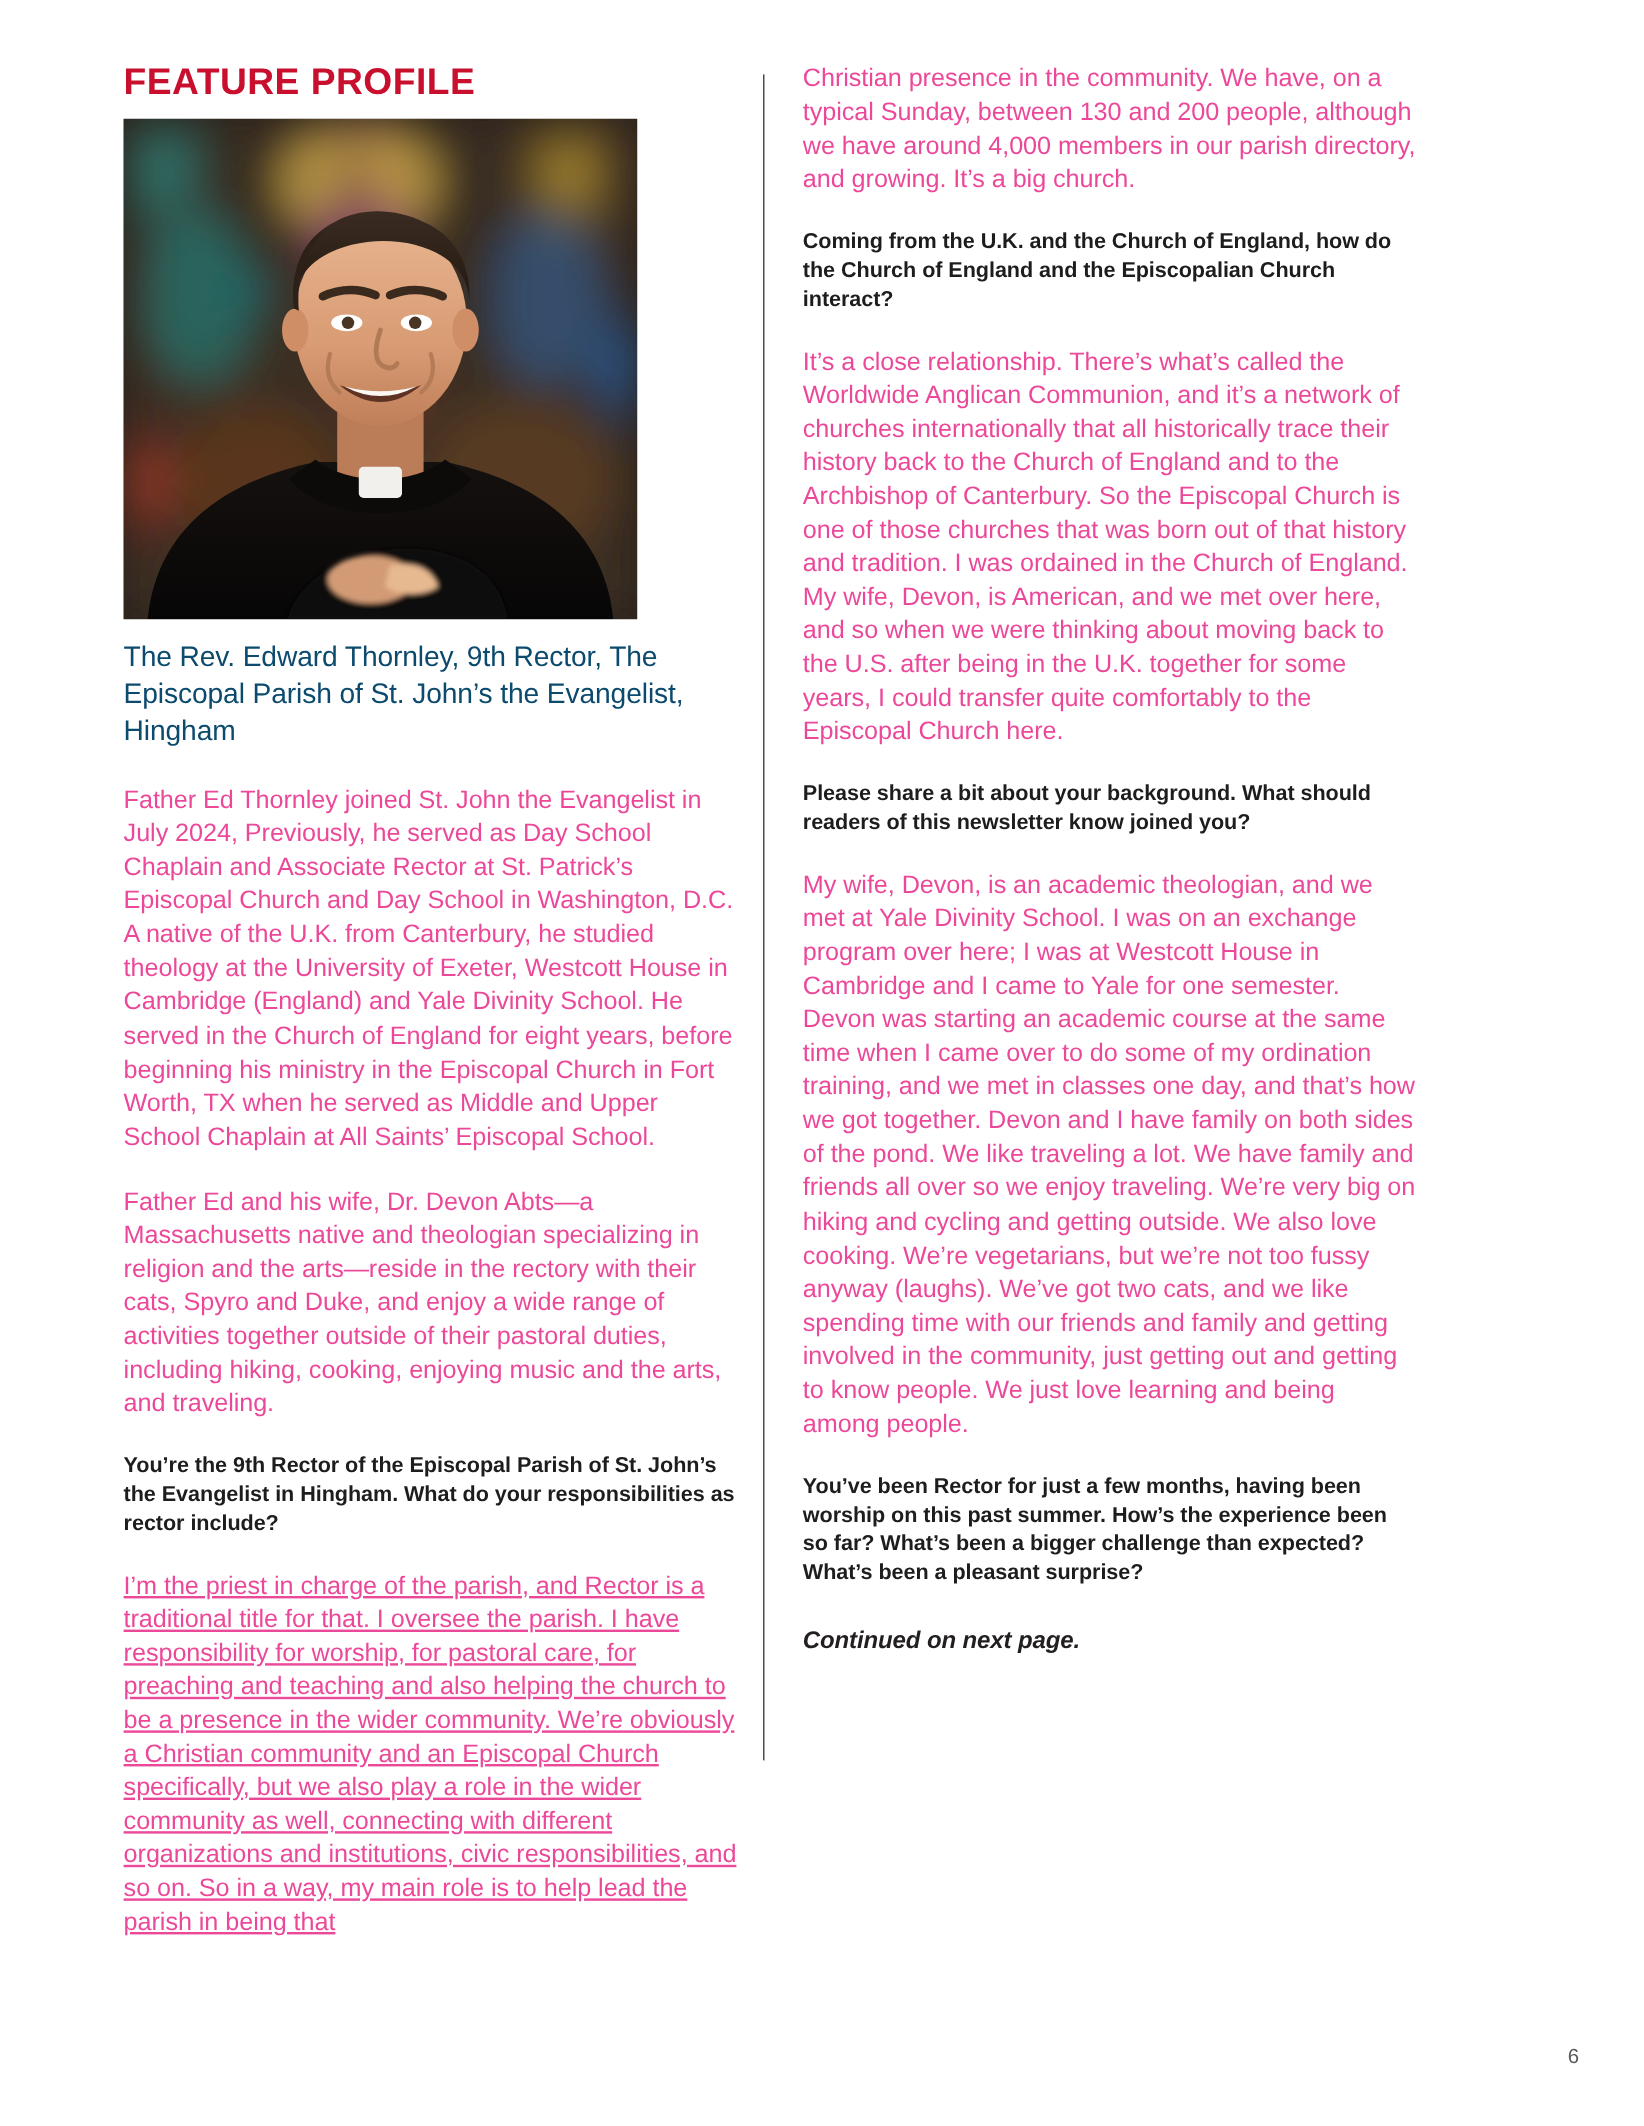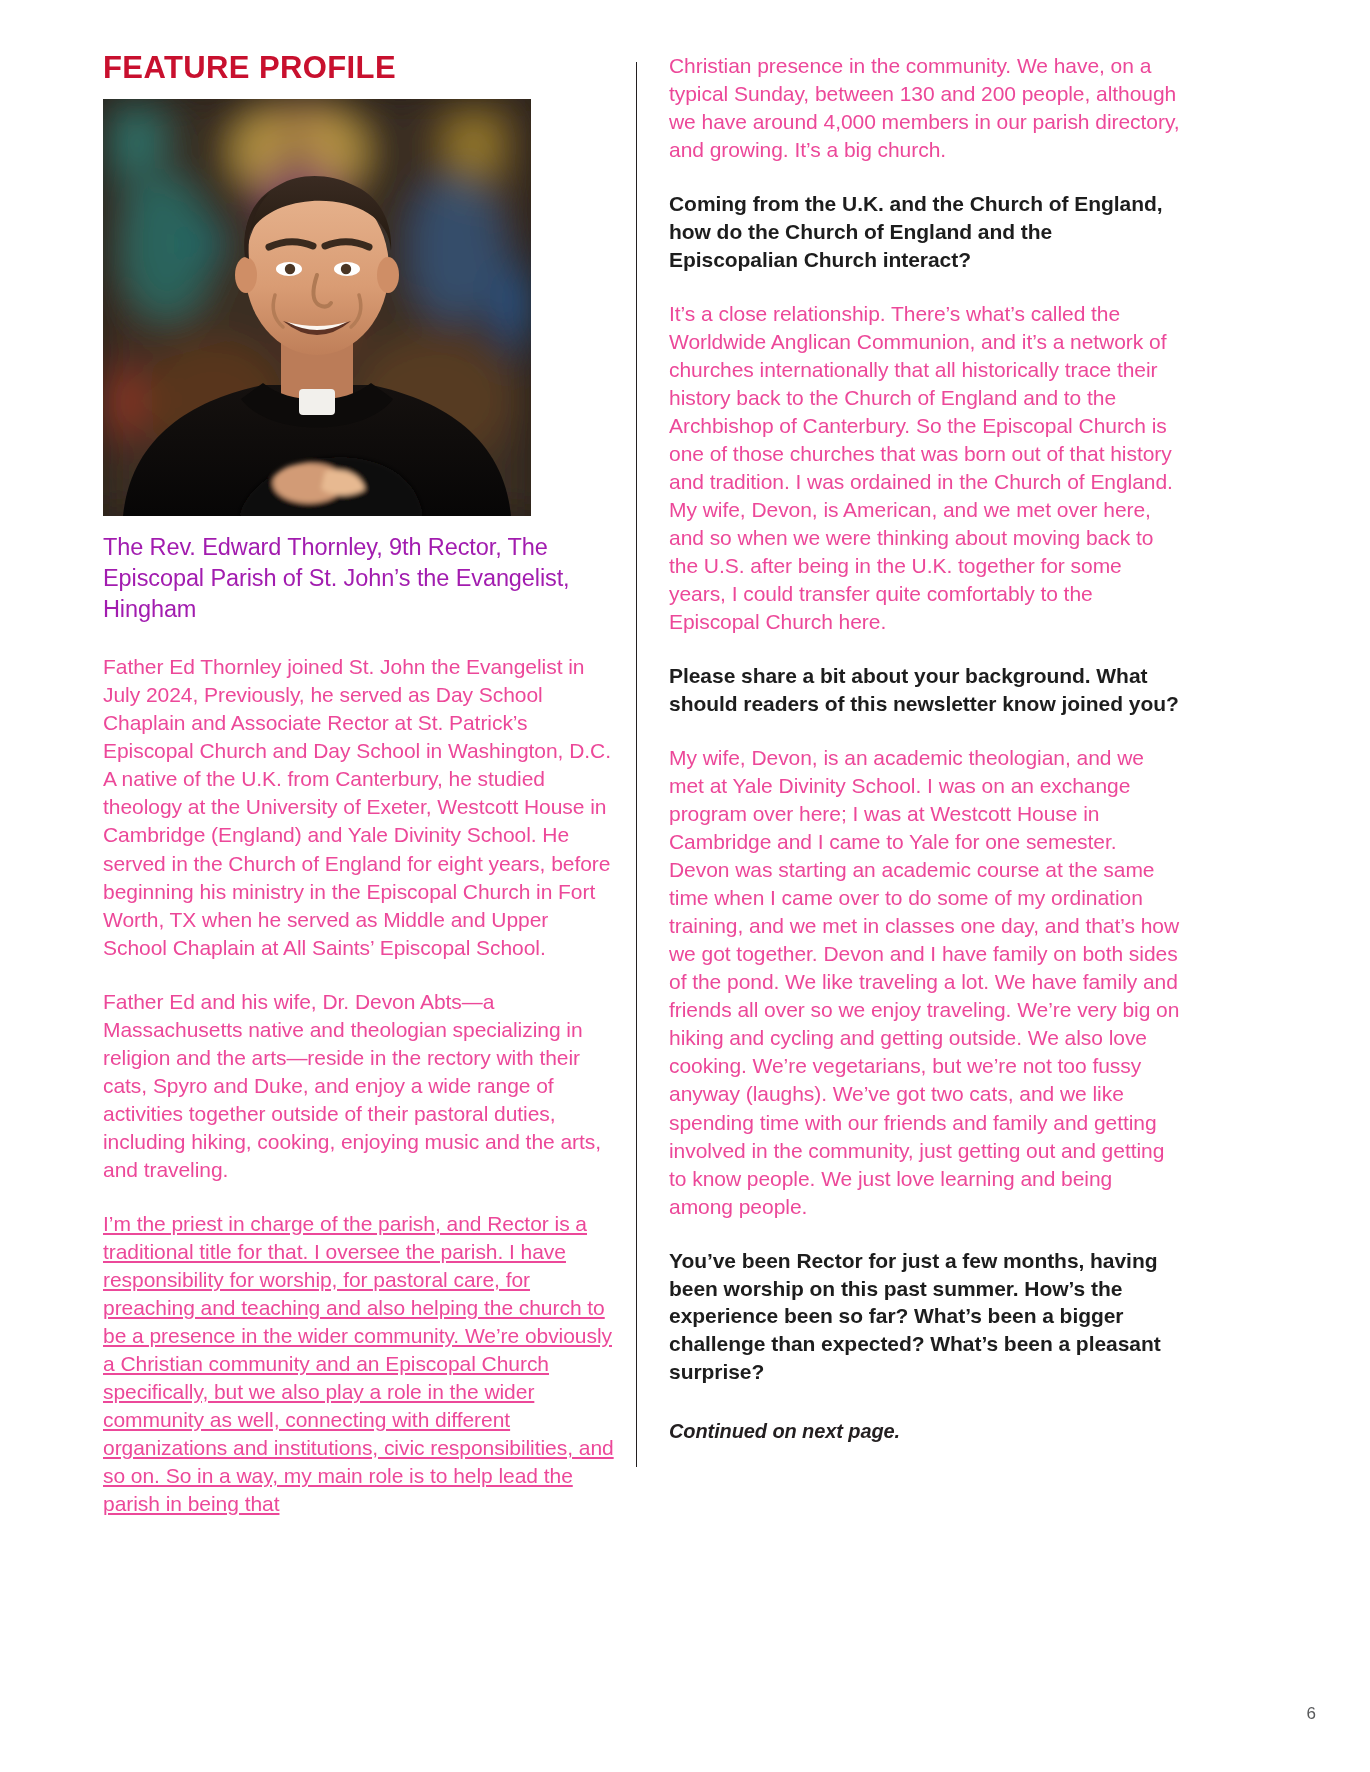--- a/index.html
+++ b/index.html
@@ -50,33 +50,33 @@
     width: 428px;
     height: 417px;
     margin: 0 0 16px 0;
     overflow: hidden;
     background: #1a1412;
   }
   .photo-svg { display: block; width: 428px; height: 417px; }
   .caption {
     font-size: 23.5px;
     line-height: 1.33;
-    color: #a21caf;
+    color: #0c4a6e;
     margin: 0 0 28px 0;
     letter-spacing: -0.1px;
   }
   .body-p {
     font-size: 21px;
     line-height: 1.335;
     margin: 0 0 26px 0;
     color: #ec4899;
     letter-spacing: -0.05px;
   }
   .q-head {
-    font-size: 21px;
+    font-size: 18px;
     line-height: 1.33;
     font-weight: bold;
     margin: 0 0 26px 0;
     color: #1d1d1d;
     letter-spacing: -0.05px;
   }
   .col-left .body-p:last-child { margin-bottom: 0; text-decoration: underline; }
 
   
   .divider {
@@ -240,20 +240,21 @@
           <rect x="0" y="0" width="428" height="417" fill="none"></rect>
         </svg>
       </div>
 
       <div class="caption">The Rev. Edward Thornley, 9th Rector, The Episcopal Parish of St. John’s the Evangelist, Hingham</div>
 
       <p class="body-p">Father Ed Thornley joined St. John the Evangelist in July 2024, Previously, he served as Day School Chaplain and Associate Rector at St. Patrick’s Episcopal Church and Day School in Washington, D.C. A native of the U.K. from Canterbury, he studied theology at the University of Exeter, Westcott House in Cambridge (England) and Yale Divinity School. He served in the Church of England for eight years, before beginning his ministry in the Episcopal Church in Fort Worth, TX when he served as Middle and Upper School Chaplain at All Saints’ Episcopal School.</p>
 
       <p class="body-p">Father Ed and his wife, Dr. Devon Abts—a Massachusetts native and theologian specializing in religion and the arts—reside in the rectory with their cats, Spyro and Duke, and enjoy a wide range of activities together outside of their pastoral duties, including hiking, cooking, enjoying music and the arts, and traveling.</p>
 
+      <p class="q-head">You’re the 9th Rector of the Episcopal Parish of St. John’s the Evangelist in Hingham. What do your responsibilities as rector include?</p>
 
       <p class="body-p">I’m the priest in charge of the parish, and Rector is a traditional title for that. I oversee the parish. I have responsibility for worship, for pastoral care, for preaching and teaching and also helping the church to be a presence in the wider community. We’re obviously a Christian community and an Episcopal Church specifically, but we also play a role in the wider community as well, connecting with different organizations and institutions, civic responsibilities, and so on. So in a way, my main role is to help lead the parish in being that</p>
     </div>
 
     <div class="divider"></div>
 
     <div class="col-right">
 
       <p class="body-p">Christian presence in the community. We have, on a typical Sunday, between 130 and 200 people, although we have around 4,000 members in our parish directory, and growing. It’s a big church.</p>
 

